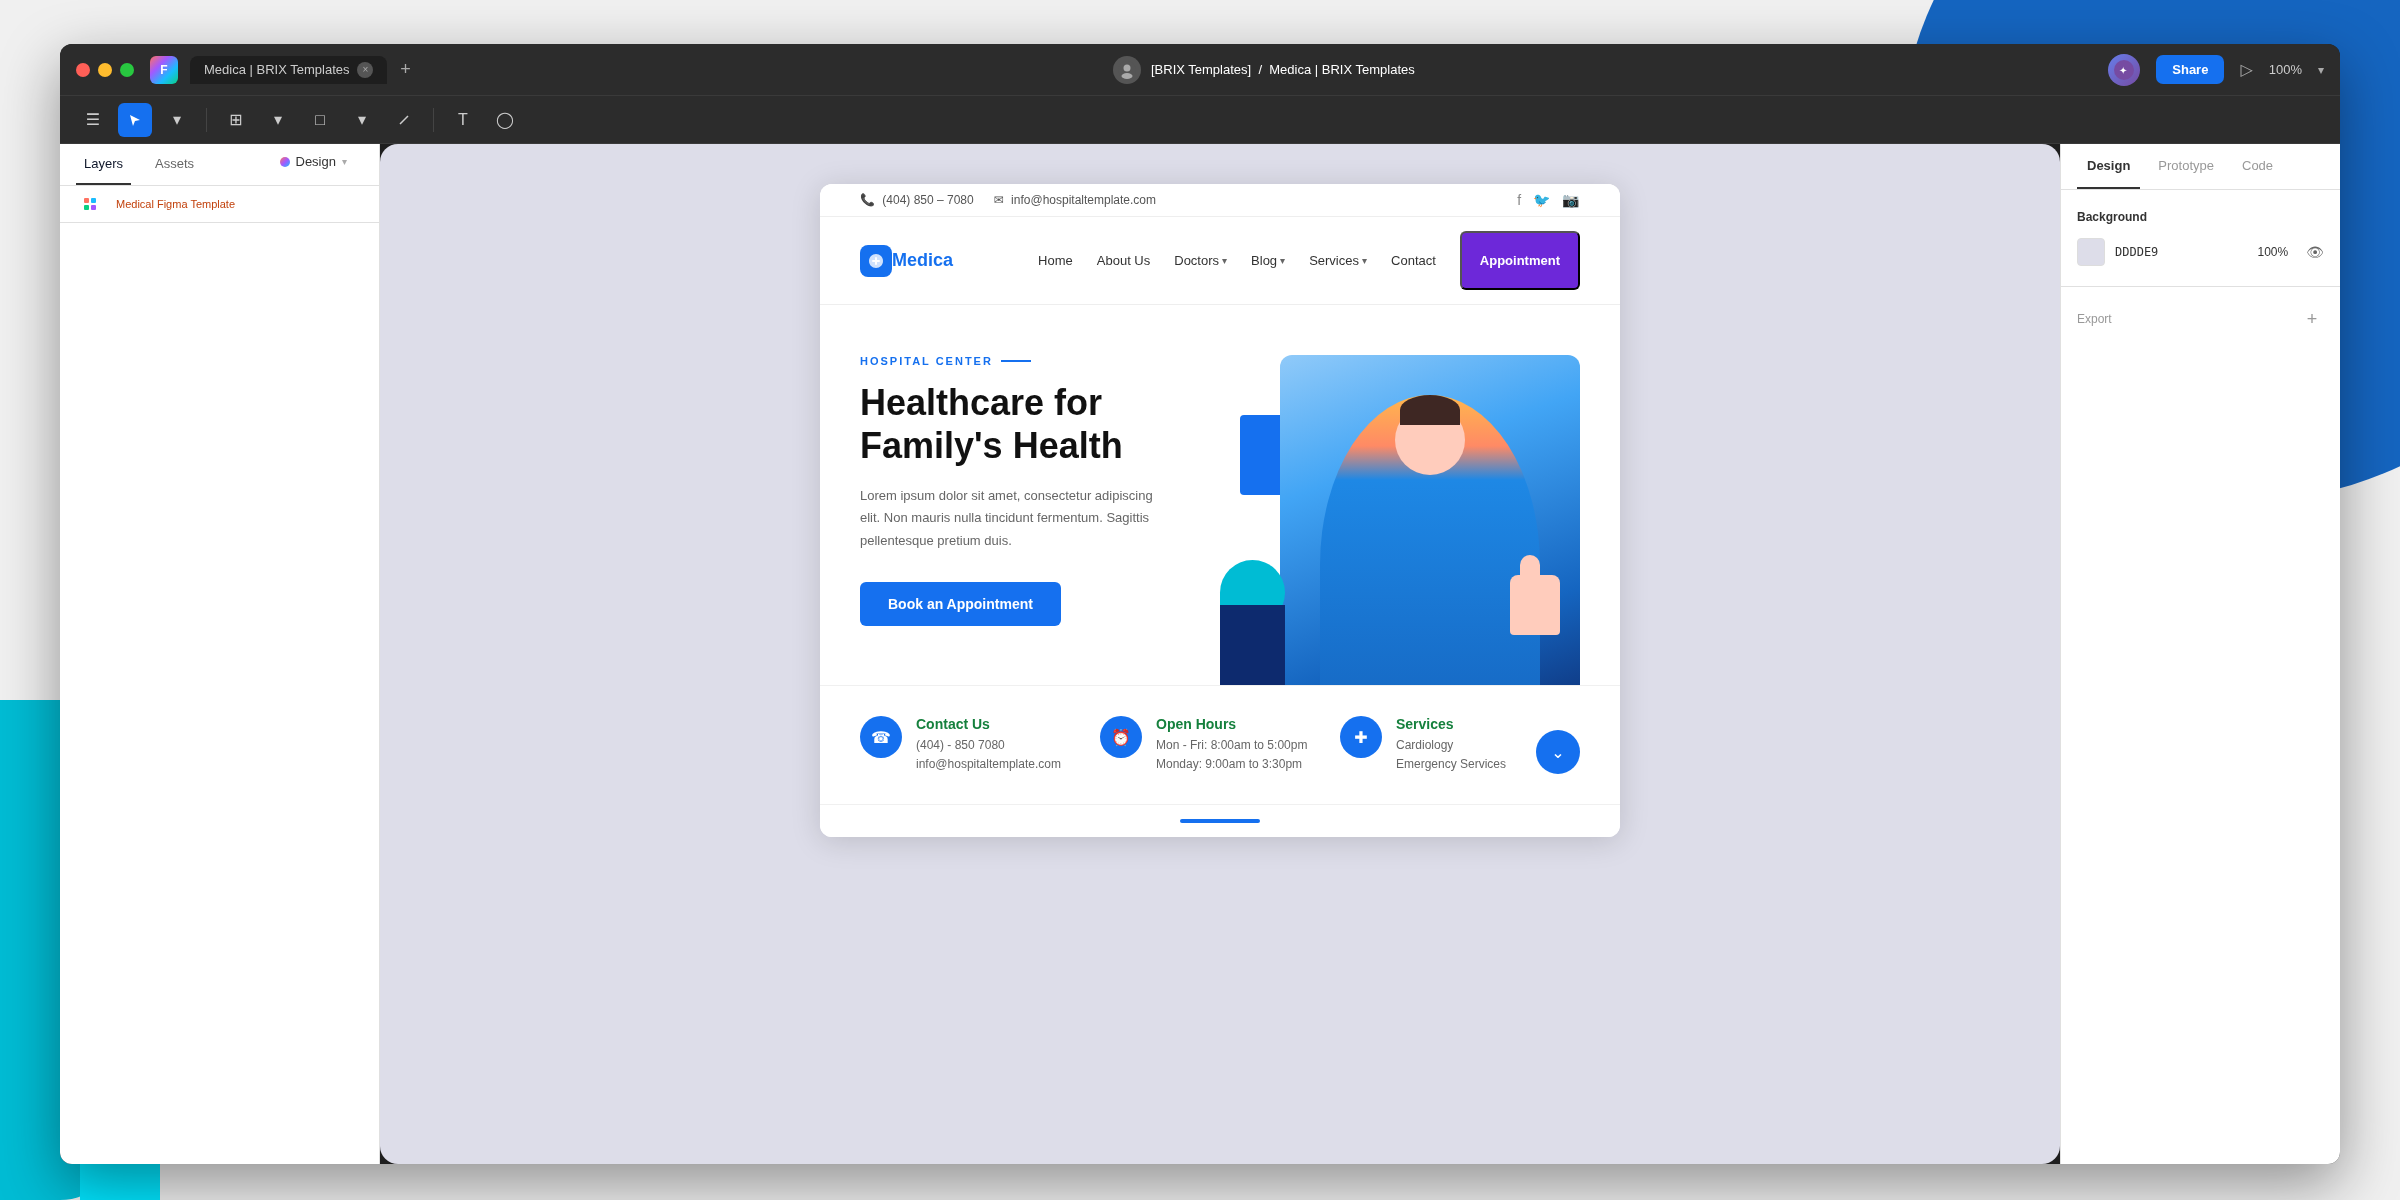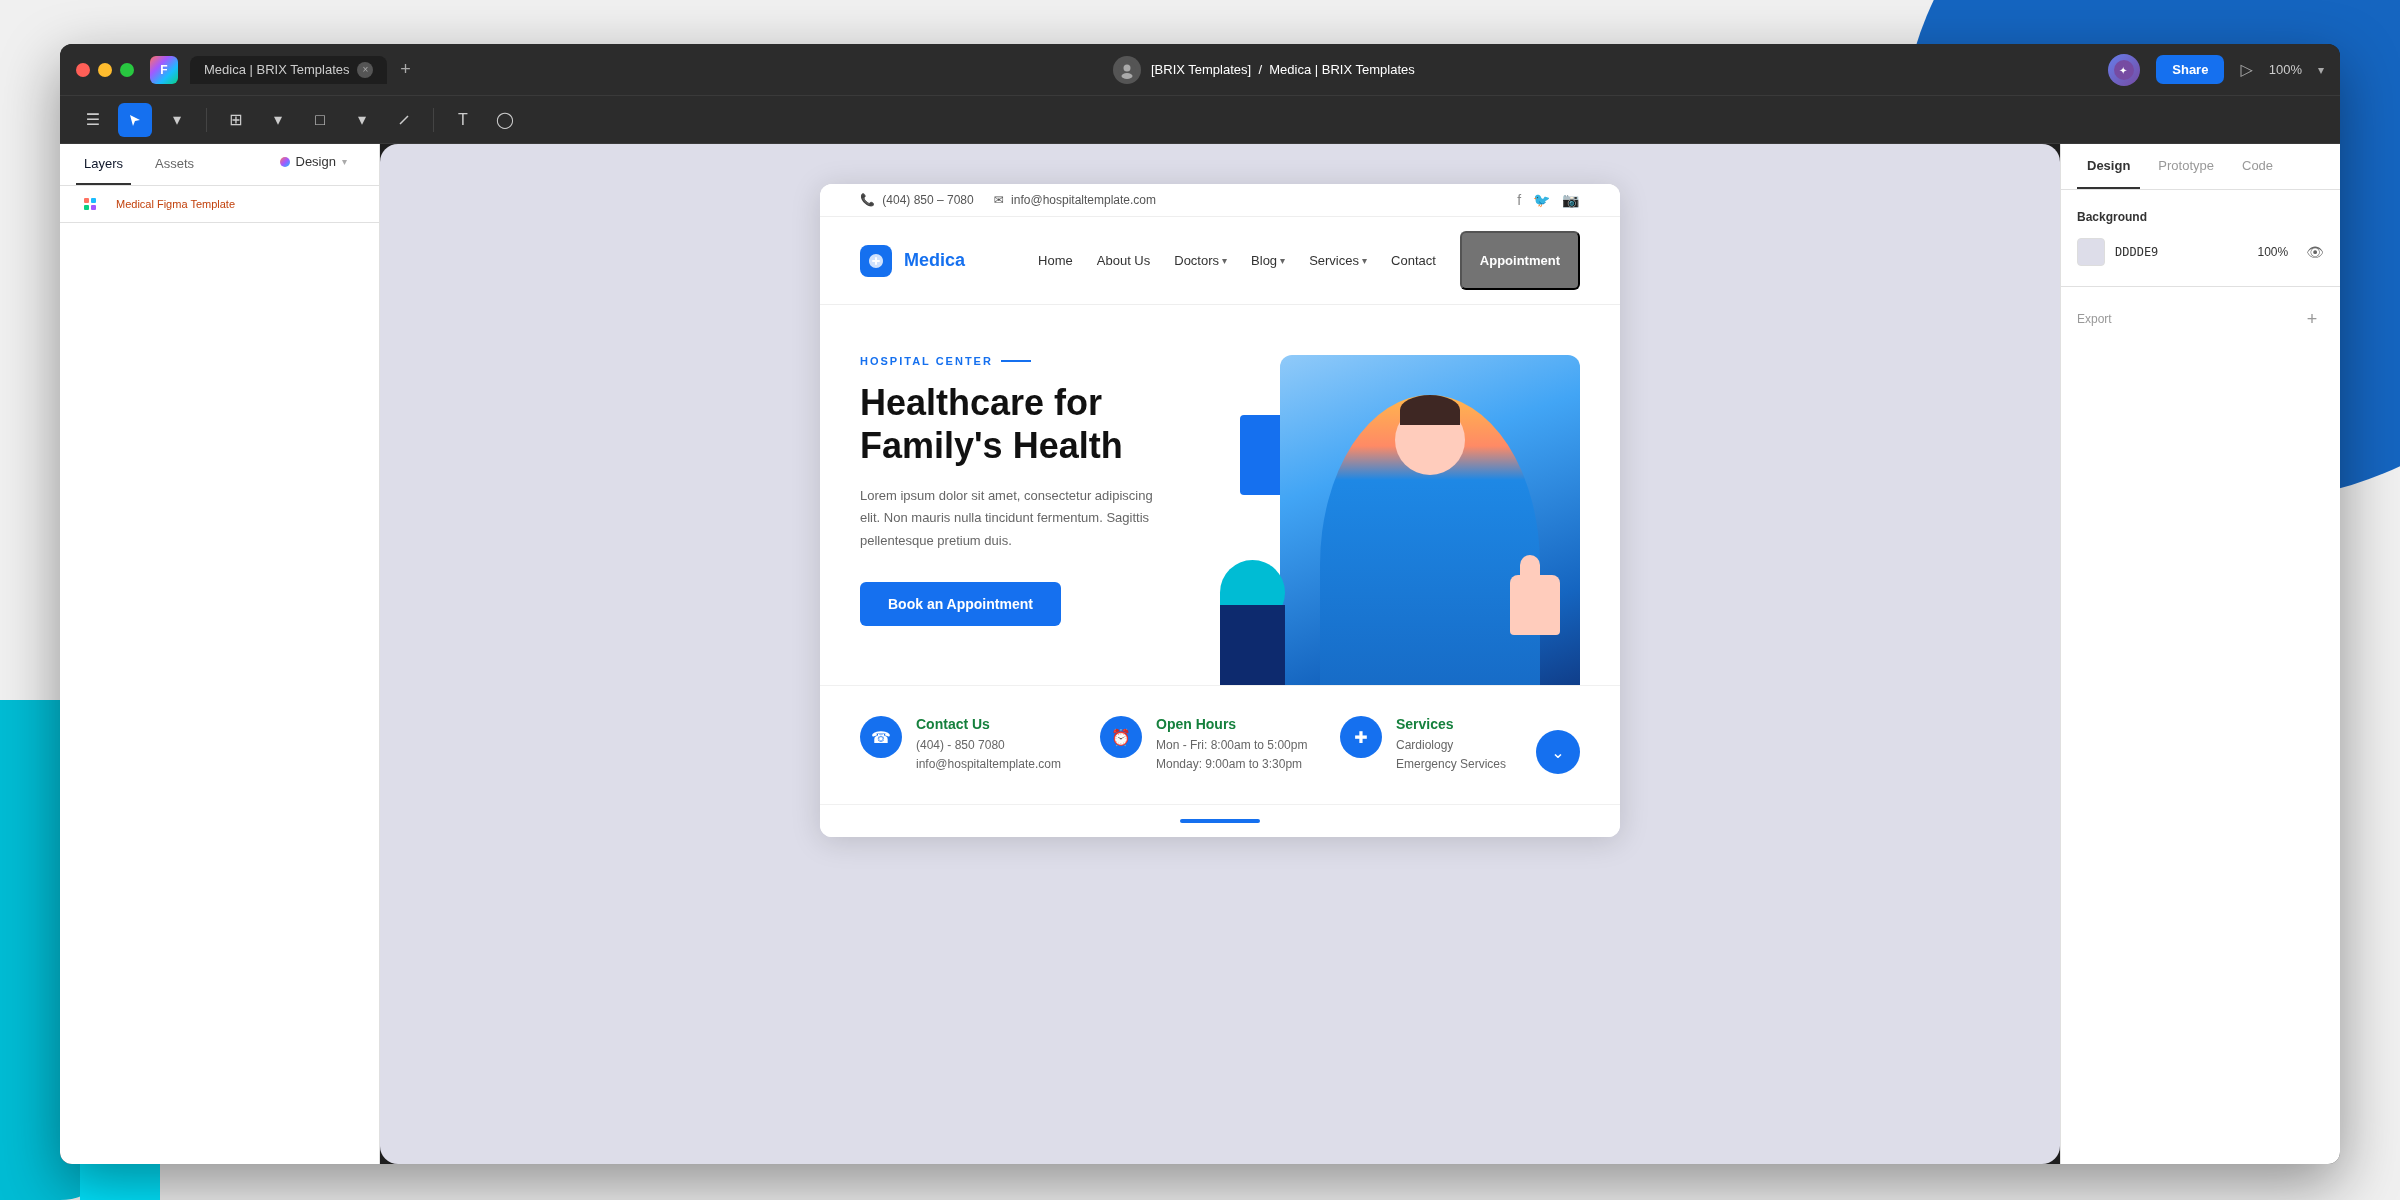--- a/index.html
+++ b/index.html
@@ -266,39 +266,39 @@
     .email-icon { color: #555; margin-right: 4px; }
 
     
     .site-nav {
       background: white;
       padding: 14px 40px;
       display: flex; align-items: center; justify-content: space-between;
       border-bottom: 1px solid #eee;
     }
     .site-logo {
-      display: flex; align-items: center; gap: 12px;
+      display: flex; align-items: center; gap: 0;
       font-size: 18px; font-weight: 700; color: #1570EF;
     }
     .logo-icon {
       width: 32px; height: 32px;
       background: #1570EF;
       border-radius: 8px;
       display: flex; align-items: center; justify-content: center;
       color: white; font-size: 14px;
     }
     .site-nav-links {
       display: flex; align-items: center; gap: 24px;
       font-size: 13px;
     }
     .nav-link { color: #333; text-decoration: none; cursor: pointer; }
     .nav-link-dropdown { display: flex; align-items: center; gap: 3px; }
     .nav-link-dropdown::after { content: '▾'; font-size: 10px; color: #666; }
     .nav-appointment {
-      background: #737373;
+      background: #6d28d9;
       color: white;
       padding: 20px 18px;
       border-radius: 6px;
       font-size: 13px;
       font-weight: 600;
       cursor: pointer;
     }
 
     
     .site-hero {

